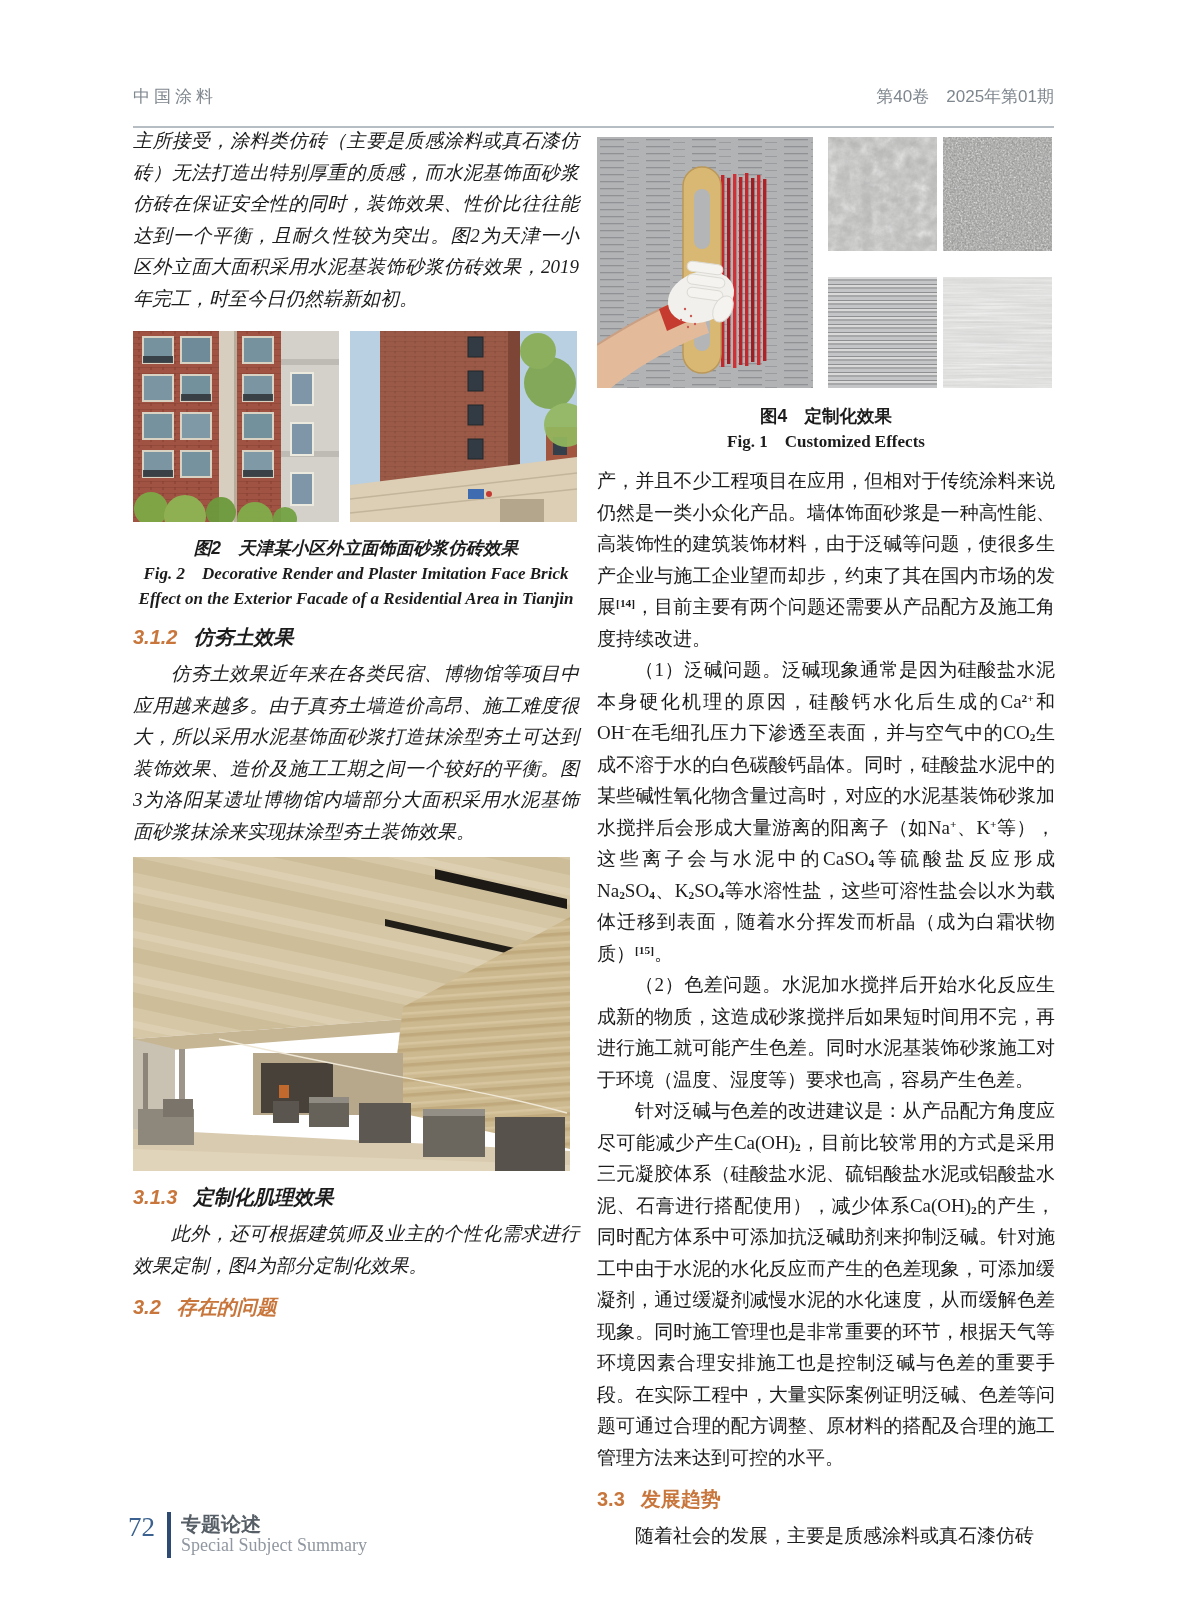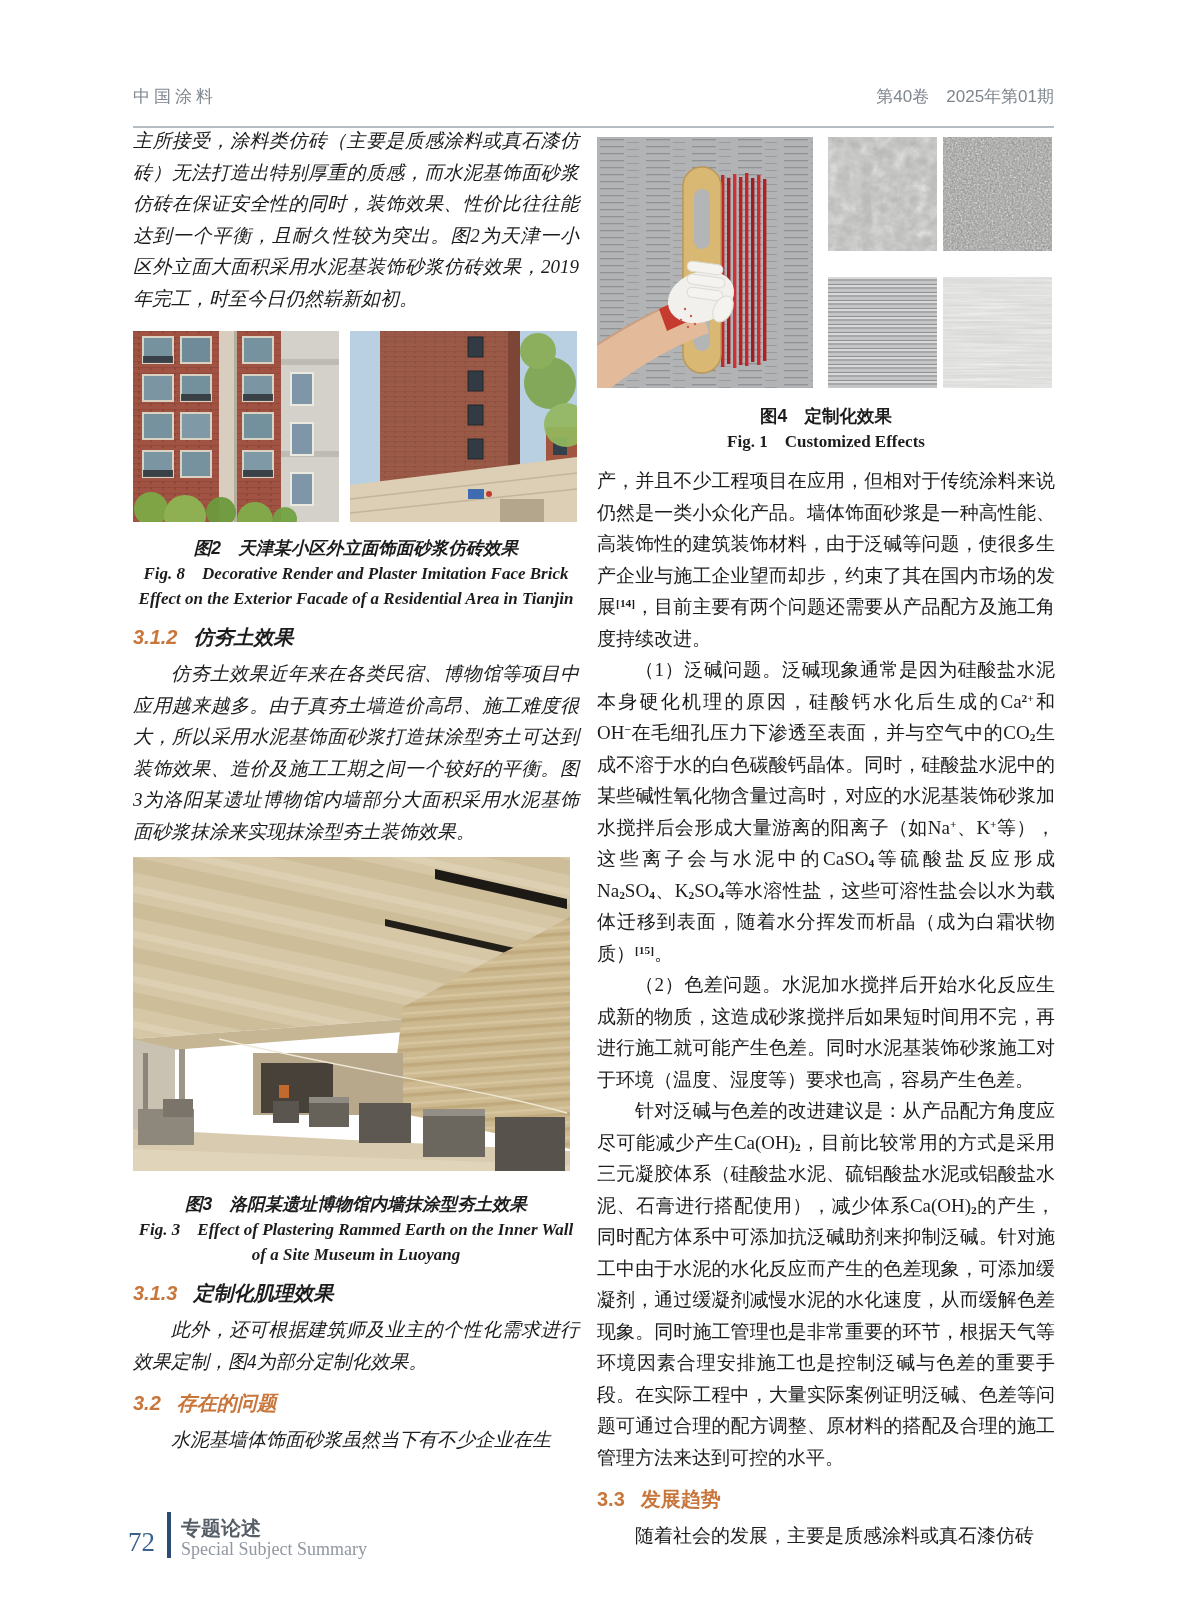--- a/index.html
+++ b/index.html
@@ -29,21 +29,21 @@
   .cap-zh{font-family:"Liberation Sans", sans-serif;font-weight:bold;font-size:17.5px;text-align:center;margin-top:13px;line-height:26px;}
   .cap-en{font-family:"Liberation Serif", serif;font-weight:bold;font-size:17px;text-align:center;line-height:25px;}
   .fig2-photos{margin-top:17px;display:flex;gap:11px;}
   .fig3-photo{margin-top:10px;}
   .fig4-grid{position:relative;margin-top:12px;width:458px;height:251px;}
   .fig4-grid .tex{position:absolute;}
   .tex3{left:231px;top:140px;width:109px;height:111px;
     background:repeating-linear-gradient(180deg,#d9d9d9 0 2px,#a6a7a9 2px 4px,#c4c5c7 4px 7px,#8e8f91 7px 8px);}
   svg{display:block;}
   
-  .page-footer{position:absolute;left:128px;bottom:42px;display:flex;align-items:flex-end;}
+  .page-footer{position:absolute;left:128px;bottom:42px;display:flex;align-items:flex-start;}
   .page-footer .pageno{font-size:27px;color:#3A618F;margin-right:12px;}
   .footer-bar{width:4px;height:46px;background:#2d4a73;margin-right:10px;}
   .footer-zh{font-family:"Liberation Sans", sans-serif;font-weight:bold;font-size:20px;color:#565e66;line-height:24px;}
   .footer-en{font-size:18px;color:#9097a0;line-height:18px;}
 </style>
 </head>
 <body>
 
 <div class="page">
 
@@ -133,21 +133,21 @@
           </g>
           <polygon points="0,154 227,126 227,191 0,191" fill="#dccfb6"></polygon>
           <path d="M0,168 L227,142 M0,182 L227,158" stroke="#c3b59a" stroke-width="1.5" fill="none"></path>
           <rect x="150" y="168" width="44" height="23" fill="#b4a68c"></rect>
           <rect x="118" y="158" width="16" height="10" fill="#3f6bb0"></rect>
           <circle cx="139" cy="163" r="3" fill="#c23a32"></circle>
         </svg>
       </div>
       <figcaption>
         <div class="cap-zh">图2　天津某小区外立面饰面砂浆仿砖效果</div>
-        <div class="cap-en">Fig. 8　Decorative Render and Plaster Imitation Face Brick Effect on the Exterior Facade of a Residential Area in Tianjin</div>
+        <div class="cap-en">Fig. 2　Decorative Render and Plaster Imitation Face Brick Effect on the Exterior Facade of a Residential Area in Tianjin</div>
       </figcaption>
     </figure>
 
     <h3 class="sec">
       <span class="sec-num">3.1.2</span><span class="sec-title">仿夯土效果</span>
     </h3>
     <p class="body-text">仿夯土效果近年来在各类民宿、博物馆等项目中应用越来越多。由于真夯土墙造价高昂、施工难度很大，所以采用水泥基饰面砂浆打造抹涂型夯土可达到装饰效果、造价及施工工期之间一个较好的平衡。图3为洛阳某遗址博物馆内墙部分大面积采用水泥基饰面砂浆抹涂来实现抹涂型夯土装饰效果。</p>
 
     <figure>
       <div class="fig3-photo">
@@ -184,35 +184,30 @@
             <rect x="226" y="246" width="52" height="40" fill="#5d5952"></rect>
             <rect x="290" y="252" width="62" height="48" fill="#6b675f"></rect>
             <rect x="362" y="260" width="70" height="54" fill="#57534c"></rect>
             <rect x="176" y="240" width="40" height="6" fill="#8f8b82"></rect>
             <rect x="290" y="252" width="62" height="7" fill="#938f86"></rect>
             <rect x="5" y="252" width="56" height="36" fill="#8e887c"></rect>
             <rect x="30" y="242" width="30" height="18" fill="#7a746a"></rect>
           </g>
         </svg>
       </div>
-      <figcaption>
-        <div class="cap-zh" style="margin-top:20px">图3　洛阳某遗址博物馆内墙抹涂型夯土效果</div>
-        <div class="cap-en">Fig. 3　Effect of Plastering Rammed Earth on the Inner Wall of a Site Museum in Luoyang</div>
-      </figcaption>
     </figure>
 
     <h3 class="sec">
       <span class="sec-num">3.1.3</span><span class="sec-title">定制化肌理效果</span>
     </h3>
     <p class="body-text">此外，还可根据建筑师及业主的个性化需求进行效果定制，图4为部分定制化效果。</p>
 
     <h3 class="sec sec-orange">
       <span class="sec-num">3.2</span><span class="sec-title">存在的问题</span>
     </h3>
-    <p class="body-text">水泥基墙体饰面砂浆虽然当下有不少企业在生</p>
   </div>
 
   <div class="col col-right">
 
     <figure>
       <div class="fig4-grid">
 
         <svg class="tex" style="left:0;top:0" width="216" height="251" viewBox="0 0 216 251">
           <defs>
             <pattern id="streak" width="46" height="7" patternUnits="userSpaceOnUse">

